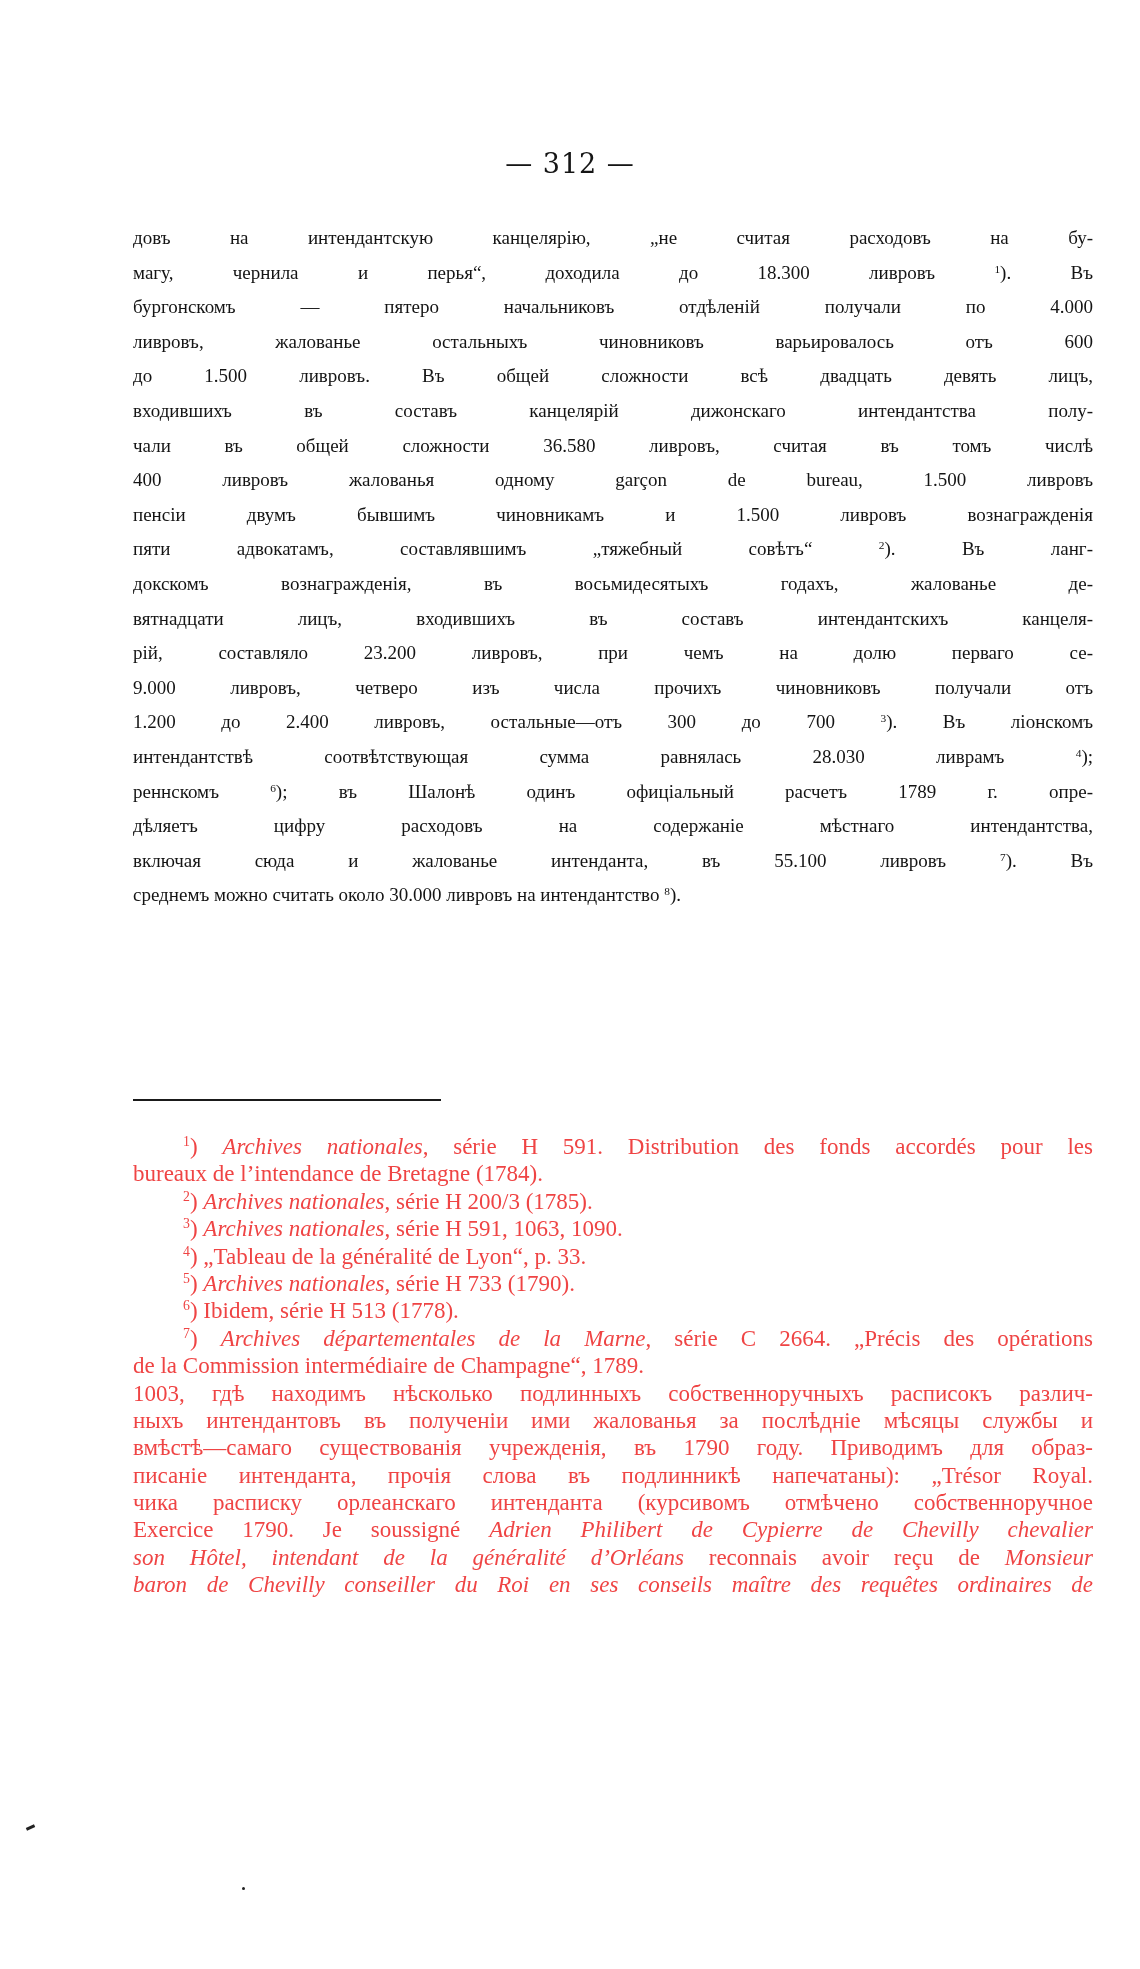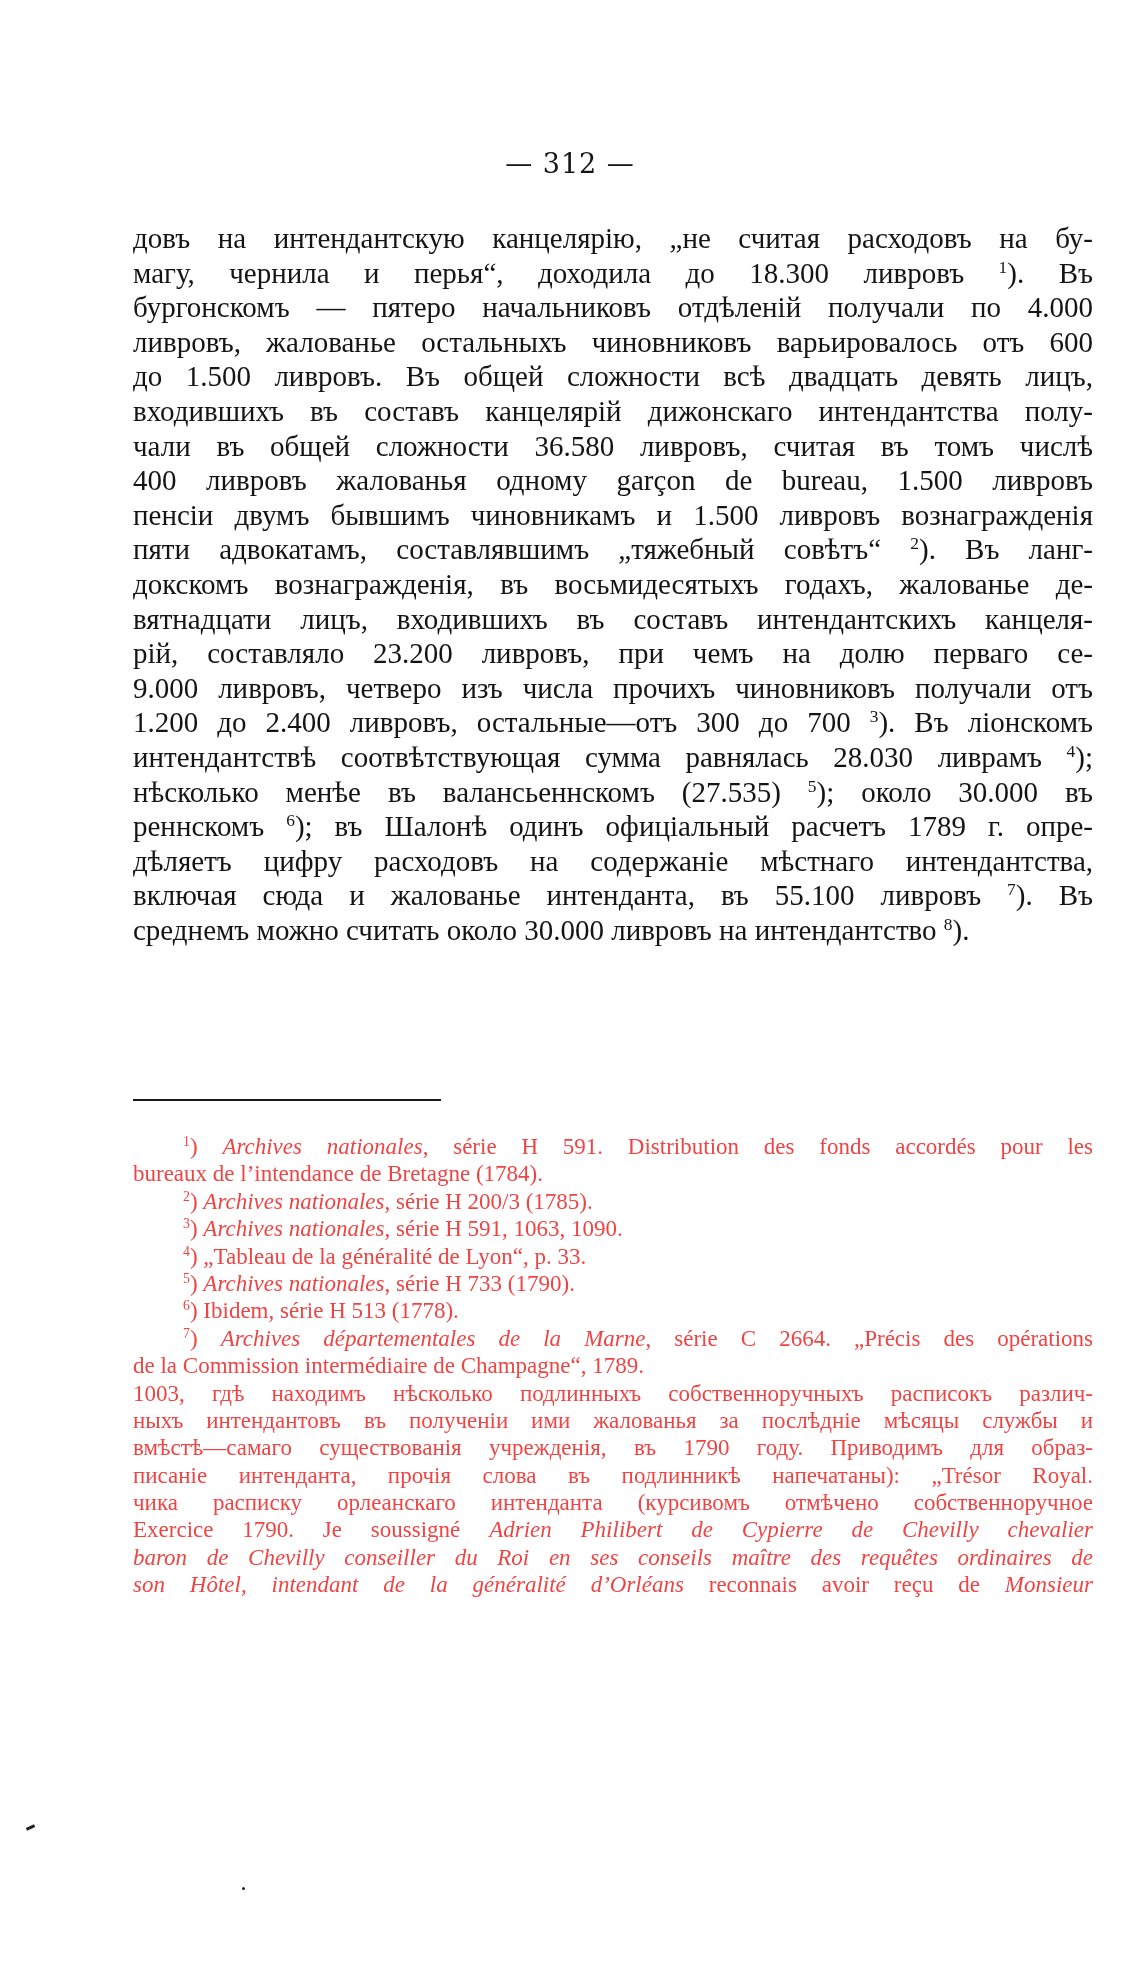--- a/index.html
+++ b/index.html
@@ -4,21 +4,21 @@
 <style>
   html, body { margin: 0; padding: 0; background: #ffffff; }
   body { width: 1140px; height: 1969px; position: relative; overflow: hidden; color: #111; }
   .page { position: absolute; left: 0; top: 0; width: 1140px; height: 1969px; background: #fff; }
   .page-number {
     position: absolute; top: 148px; left: 0; width: 1140px; text-align: center;
     font-family: "DejaVu Serif", serif; font-size: 27px; letter-spacing: 1px; color: #151515;
   }
   .body-text {
     position: absolute; left: 133px; top: 221px; width: 960px;
-    font-family: "Liberation Serif", serif; font-size: 29px; line-height: 34.6px; color: #141414;
+    font-family: "Liberation Serif", serif; font-size: 19px; line-height: 34.6px; color: #141414;
   }
   .line { display: block; white-space: nowrap; text-align: justify; text-align-last: justify; height: 34.6px; }
   .line.last { text-align-last: left; }
   sup { font-size: 60%; line-height: 0; vertical-align: 0.55em; }
   .rule {
     position: absolute; left: 133px; top: 1099px; width: 308px; height: 0;
     border-top: 2px solid #1a1a1a;
   }
   .footnotes {
     position: absolute; left: 133px; top: 1133px; width: 960px;
@@ -46,21 +46,20 @@
       <span class="line"><span>чали въ общей сложности 36.580 ливровъ, считая въ томъ числѣ</span></span>
       <span class="line"><span>400 ливровъ жалованья одному garçon de bureau, 1.500 ливровъ</span></span>
       <span class="line"><span>пенсіи двумъ бывшимъ чиновникамъ и 1.500 ливровъ вознагражденія</span></span>
       <span class="line"><span>пяти адвокатамъ, составлявшимъ „тяжебный совѣтъ“ </span><sup>2</sup><span>). Въ ланг-</span></span>
       <span class="line"><span>докскомъ вознагражденія, въ восьмидесятыхъ годахъ, жалованье де-</span></span>
       <span class="line"><span>вятнадцати лицъ, входившихъ въ составъ интендантскихъ канцеля-</span></span>
       <span class="line"><span>рій, составляло 23.200 ливровъ, при чемъ на долю перваго се-</span></span>
       <span class="line"><span>9.000 ливровъ, четверо изъ числа прочихъ чиновниковъ получали отъ</span></span>
       <span class="line"><span>1.200 до 2.400 ливровъ, остальные—отъ 300 до 700 </span><sup>3</sup><span>). Въ ліонскомъ</span></span>
       <span class="line"><span>интендантствѣ соотвѣтствующая сумма равнялась 28.030 ливрамъ </span><sup>4</sup><span>);</span></span>
-      <span class="line"><span>нѣсколько менѣе въ валансьеннскомъ (27.535) </span><sup>5</sup><span>); около 30.000 въ</span></span>
       <span class="line"><span>реннскомъ </span><sup>6</sup><span>); въ Шалонѣ одинъ офиціальный расчетъ 1789 г. опре-</span></span>
       <span class="line"><span>дѣляетъ цифру расходовъ на содержаніе мѣстнаго интендантства,</span></span>
       <span class="line"><span>включая сюда и жалованье интенданта, въ 55.100 ливровъ </span><sup>7</sup><span>). Въ</span></span>
       <span class="line last"><span>среднемъ можно считать около 30.000 ливровъ на интендантство </span><sup>8</sup><span>).</span></span>
     </div>
 
   <div class="rule"></div>
 
   <div class="footnotes" id="footnotes">
       <span class="fline indent just"><sup>1</sup><span>) </span><span class="it">Archives nationales</span><span>, série H 591. Distribution des fonds accordés pour les</span></span>
@@ -71,19 +70,19 @@
       <span class="fline indent"><sup>5</sup><span>) </span><span class="it">Archives nationales</span><span>, série H 733 (1790).</span></span>
       <span class="fline indent"><sup>6</sup><span>) </span><span>Ibidem, série H 513 (1778).</span></span>
       <span class="fline indent just"><sup>7</sup><span>) </span><span class="it">Archives départementales de la Marne</span><span>, série C 2664. „Précis des opérations</span></span>
       <span class="fline"><span>de la Commission intermédiaire de Champagne“, 1789.</span></span>
       <span class="fline just"><span>1003, гдѣ находимъ нѣсколько подлинныхъ собственноручныхъ расписокъ различ-</span></span>
       <span class="fline just"><span>ныхъ интендантовъ въ полученіи ими жалованья за послѣдніе мѣсяцы службы и</span></span>
       <span class="fline just"><span>вмѣстѣ—самаго существованія учрежденія, въ 1790 году. Приводимъ для образ-</span></span>
       <span class="fline just"><span>писаніе интенданта, прочія слова въ подлинникѣ напечатаны): „Trésor Royal.</span></span>
       <span class="fline just"><span>чика расписку орлеанскаго интенданта (курсивомъ отмѣчено собственноручное</span></span>
       <span class="fline just"><span>Exercice 1790. Je soussigné </span><span class="it">Adrien Philibert de Cypierre de Chevilly chevalier</span></span>
+      <span class="fline just"><span class="it">son Hôtel, intendant de la généralité d’Orléans</span><span> reconnais avoir reçu de </span><span class="it">Monsieur</span></span>
       <span class="fline just"><span class="it">baron de Chevilly conseiller du Roi en ses conseils maître des requêtes ordinaires de</span></span>
-      <span class="fline just"><span class="it">son Hôtel, intendant de la généralité d’Orléans</span><span> reconnais avoir reçu de </span><span class="it">Monsieur</span></span>
     </div>
 
   <div class="speck" style="left:26px; top:1826px; width:9px; height:3px; transform:rotate(-25deg);"></div>
   <div class="speck" style="left:242px; top:1887px; width:3px; height:3px; border-radius:50%;"></div>
 </div>
 
 </body></html>

